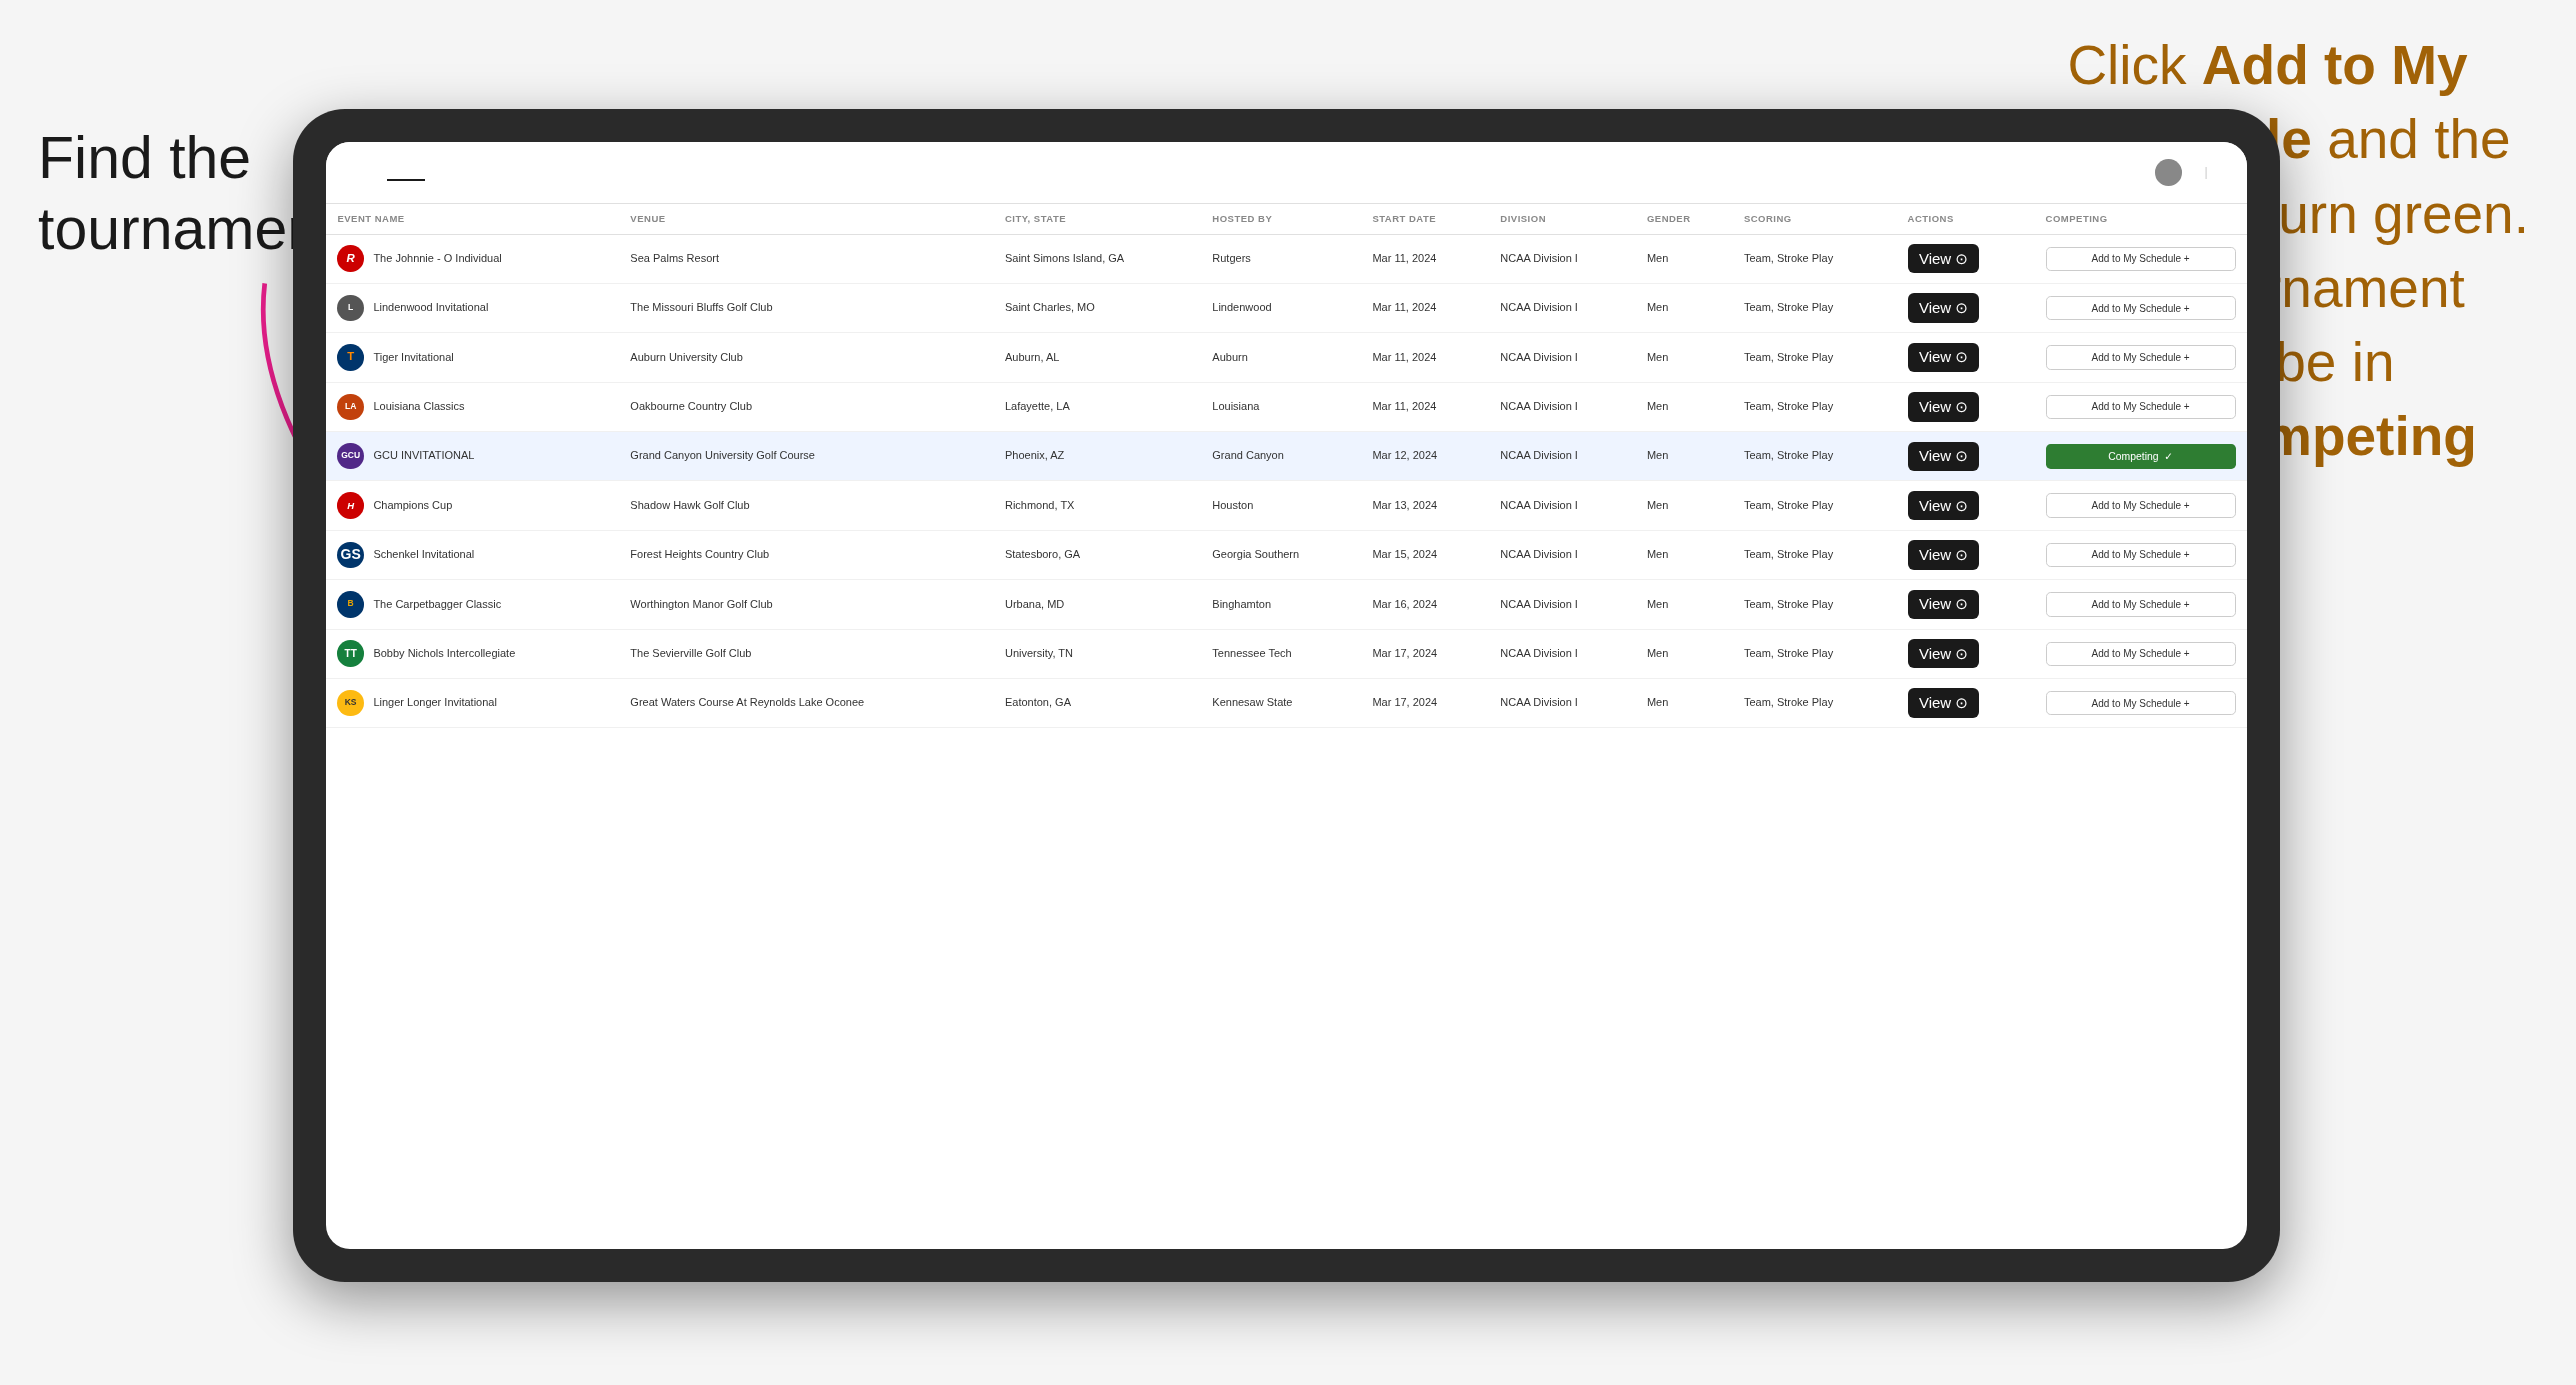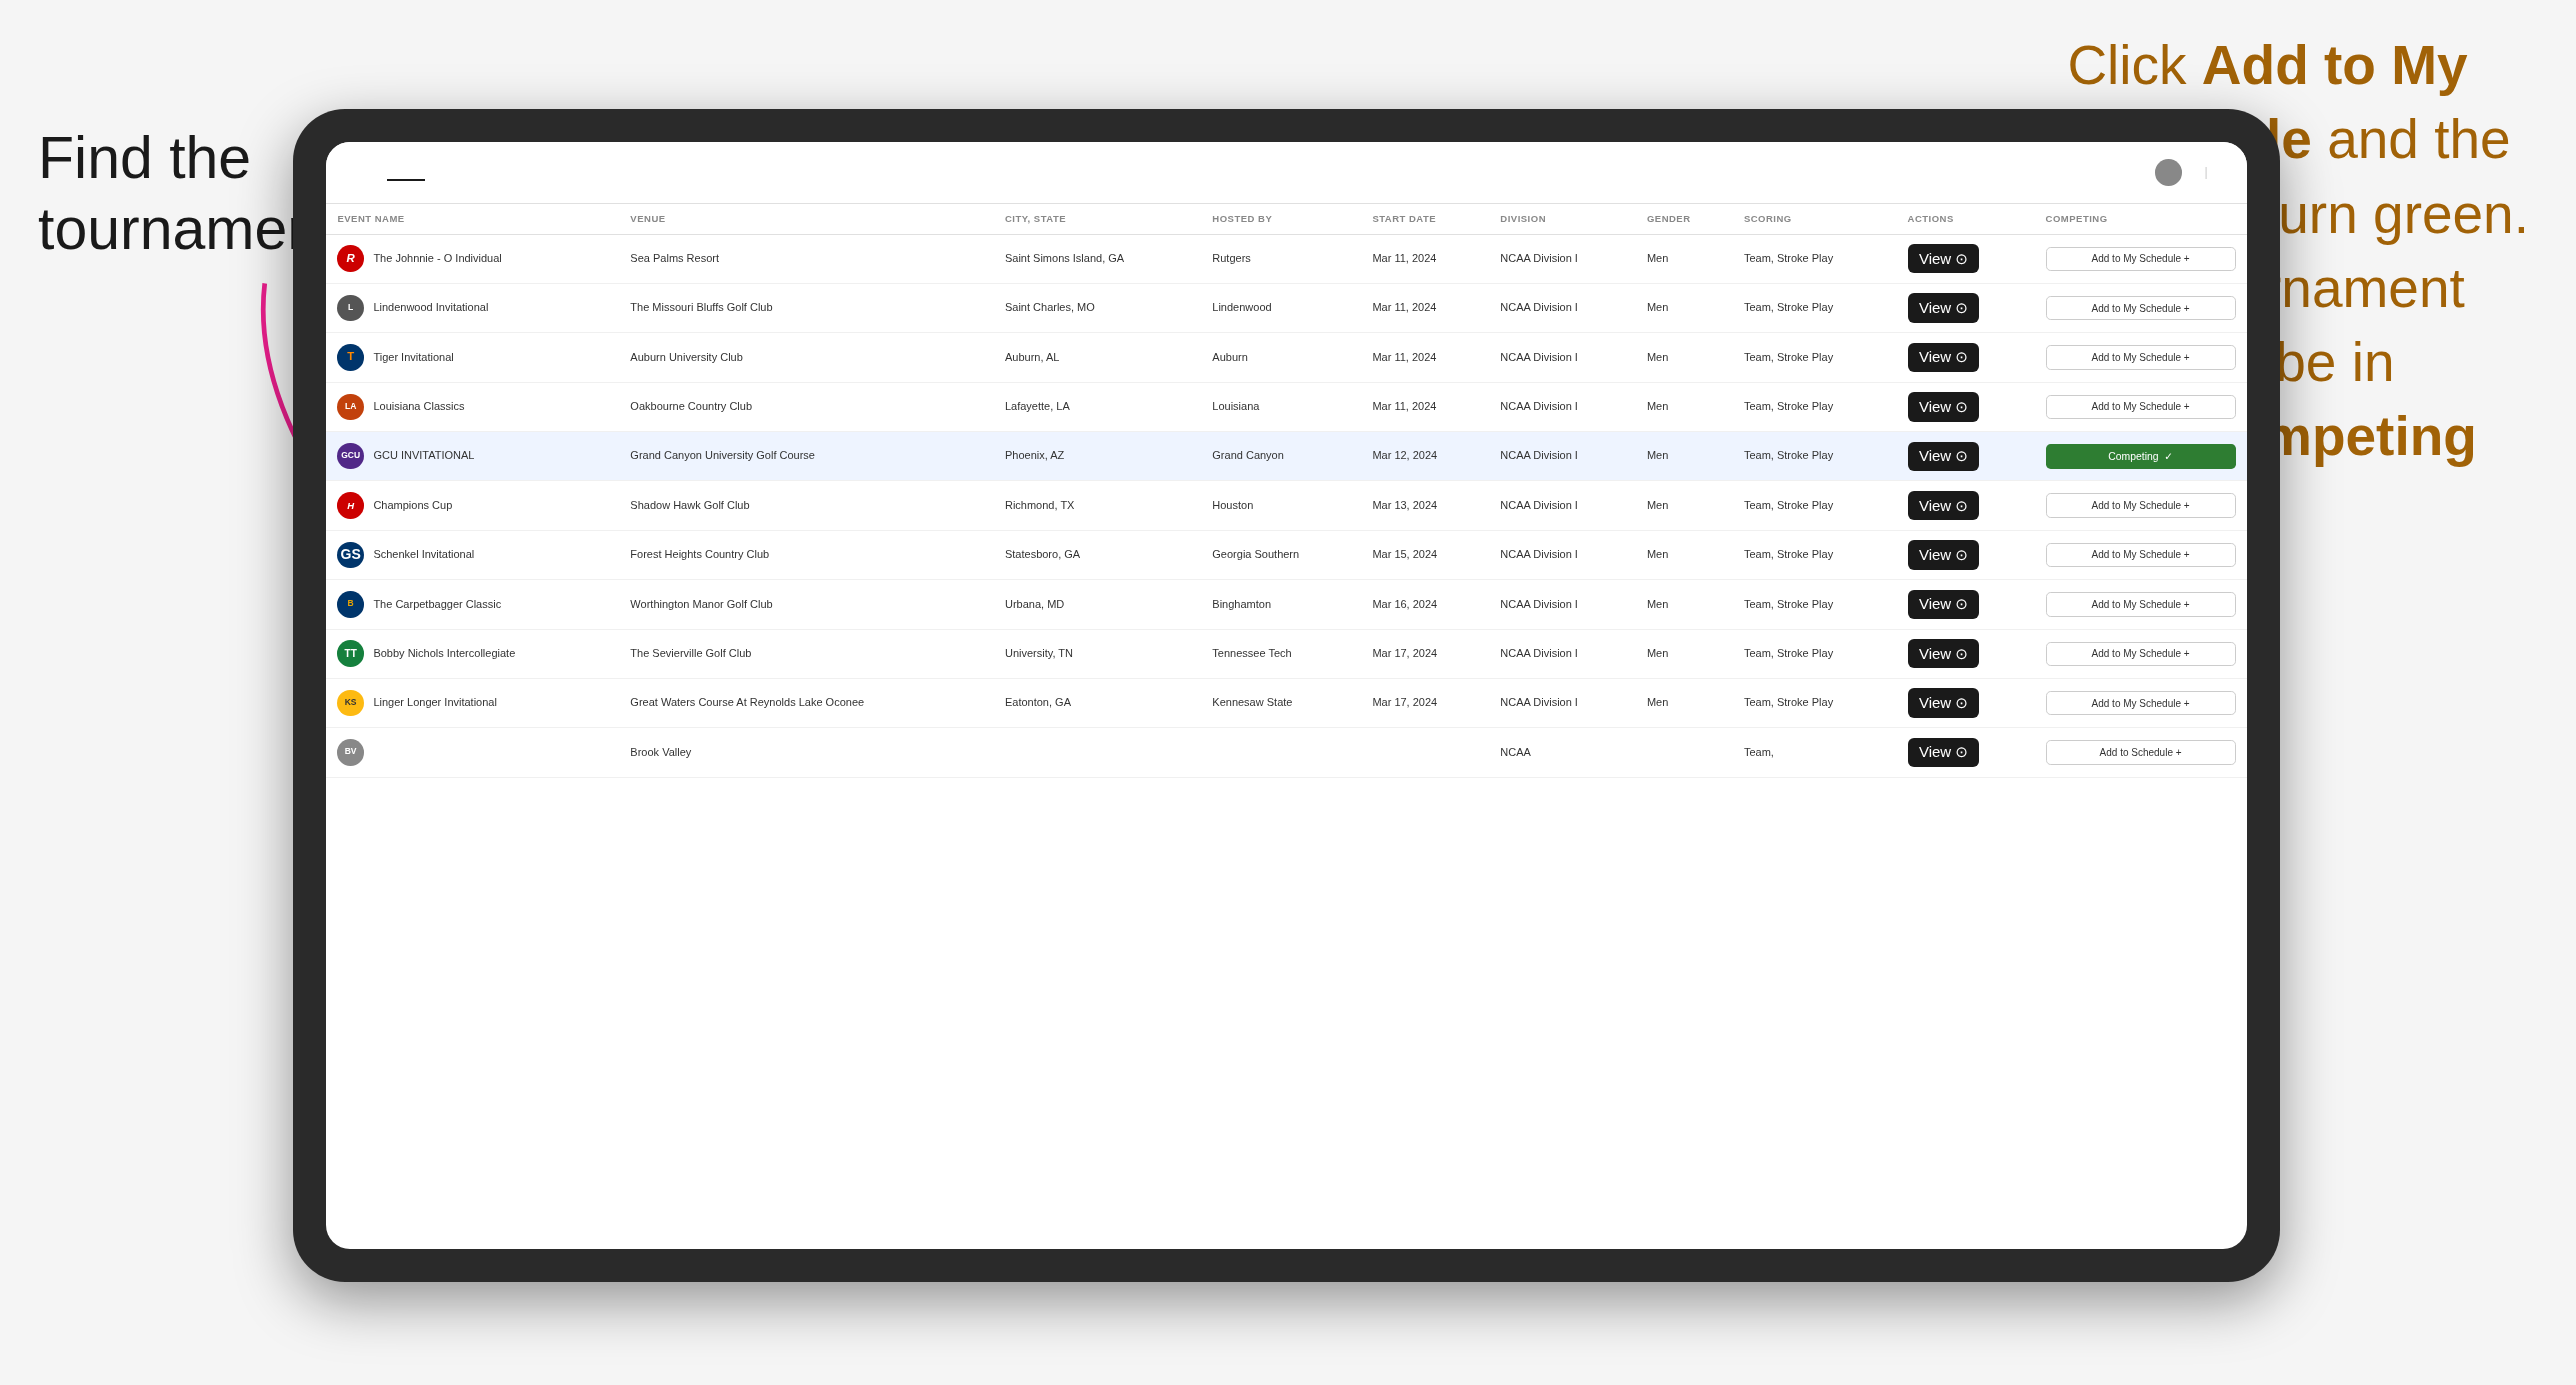--- a/index.html
+++ b/index.html
@@ -524,38 +524,19 @@
               <td>Kennesaw State</td>
               <td>Mar 17, 2024</td>
               <td>NCAA Division I</td>
               <td>Men</td>
               <td>Team, Stroke Play</td>
               <td>
                 <button class="view-btn">View ⊙</button>
               </td>
               <td><button class="add-schedule-btn">Add to My Schedule +</button></td>
             </tr>
-            <tr>
-              <td>
-    <div class="event-name-cell">
-      <div class="team-logo logo-brook">BV</div>
-      <span class="event-name-text"></span>
-    </div>
-  </td>
-              <td>Brook Valley</td>
-              <td></td>
-              <td></td>
-              <td></td>
-              <td>NCAA</td>
-              <td></td>
-              <td>Team,</td>
-              <td>
-                <button class="view-btn">View ⊙</button>
-              </td>
-              <td><button class="add-schedule-btn">Add to Schedule +</button></td>
-            </tr>
           </tbody>
       </table>
     </div>
 
   </div>
 </div>
 
 
 </body></html>

